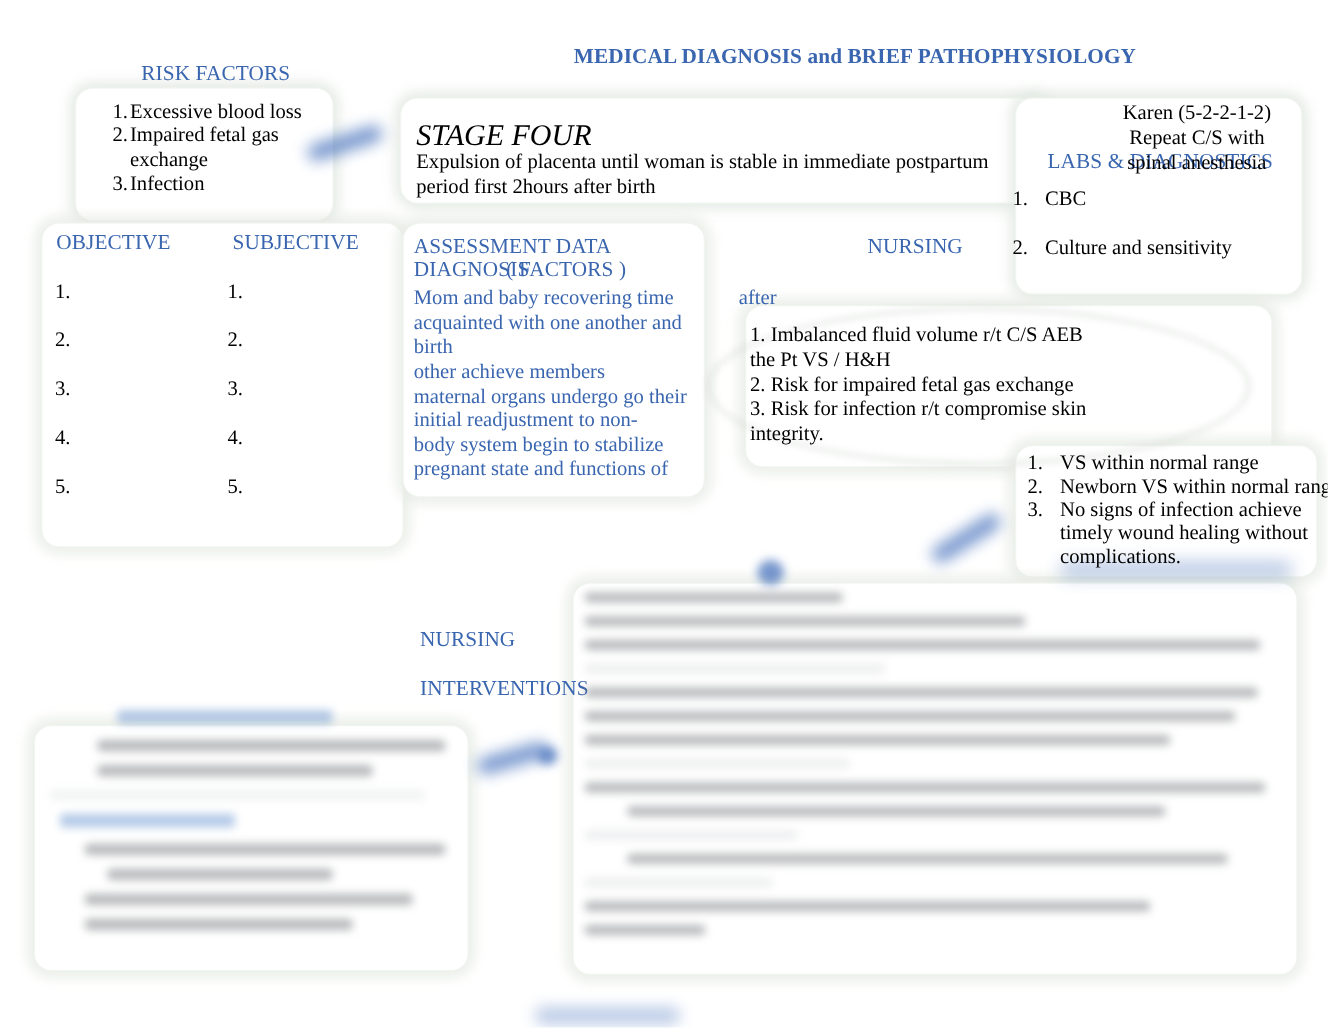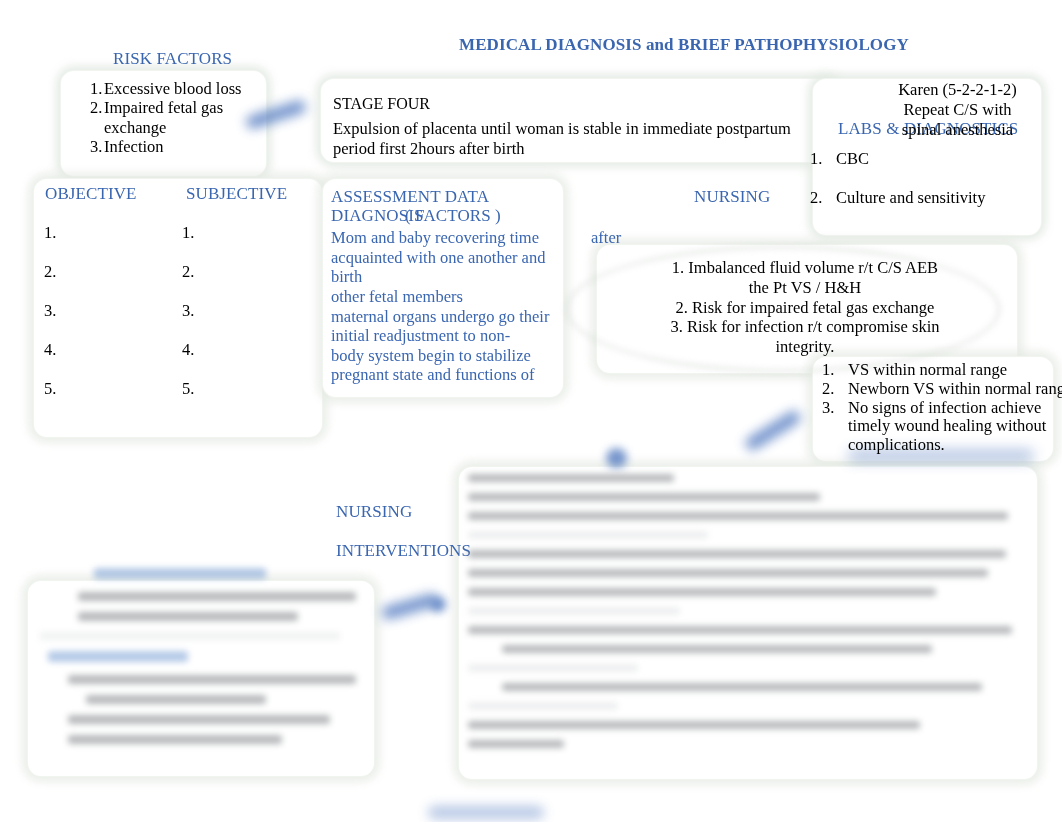--- a/index.html
+++ b/index.html
@@ -127,21 +127,21 @@
     <div class="row">
       <span class="num" style="width:14px">2.</span>
       <span class="txt">Impaired fetal gas exchange</span>
     </div>
     <div class="row">
       <span class="num" style="width:14px">3.</span>
       <span class="txt">Infection</span>
     </div>
   </div>
 
-  <div class="blk" style="left:333px;top:95px;font-size:16px;">STAGE FOUR</div>
+  <div class="blk" style="left:333px;top:95px;font-size:24px;font-style:italic;">STAGE FOUR</div>
   <div class="blk" style="left:333px;top:119px;width:470px;line-height:1.2;">Expulsion of placenta until woman is stable in immediate postpartum period first 2hours after birth</div>
 
   <div class="blk center" style="left:860px;top:80px;width:195px;text-align:center;">Karen (5-2-2-1-2)</div>
   <div class="blk center" style="left:860px;top:100px;width:195px;text-align:center;">Repeat C/S with</div>
   <div class="blk center" style="left:860px;top:120px;width:195px;text-align:center;">spinal anesthesia</div>
 
   <div class="blk" style="left:810px;top:149px;width:225px;">
     <div class="row" style="margin-bottom:20px;">
       <span class="num" style="width:26px">1.</span>
       <span class="txt">CBC</span>
@@ -165,29 +165,29 @@
     <div style="height:39px;">2.</div>
     <div style="height:39px;">3.</div>
     <div style="height:39px;">4.</div>
     <div style="height:39px;">5.</div>
   </div>
 
   <div class="blu" style="left:331px;top:228px;width:230px;">
     <div>Mom and baby recovering time</div>
     <div>acquainted with one another and</div>
     <div>birth</div>
-    <div>other fetal members</div>
+    <div>other achieve members</div>
     <div>maternal organs undergo go their</div>
     <div>initial readjustment to non-</div>
     <div>body system begin to stabilize</div>
     <div>pregnant state and functions of</div>
   </div>
   <div class="blu" style="left:591px;top:228px;">after</div>
 
-  <div class="blk" style="left:600px;top:258px;width:410px;text-align:center;line-height:1.2;">
+  <div class="blk" style="left:600px;top:258px;width:410px;text-align:left;line-height:1.2;">
     <div>
       <span>1.</span>
       <span>Imbalanced fluid volume r/t C/S AEB</span>
     </div>
     <div>the Pt VS / H&amp;H</div>
     <div>
       <span>2.</span>
       <span>Risk for impaired fetal gas exchange</span>
     </div>
     <div>

